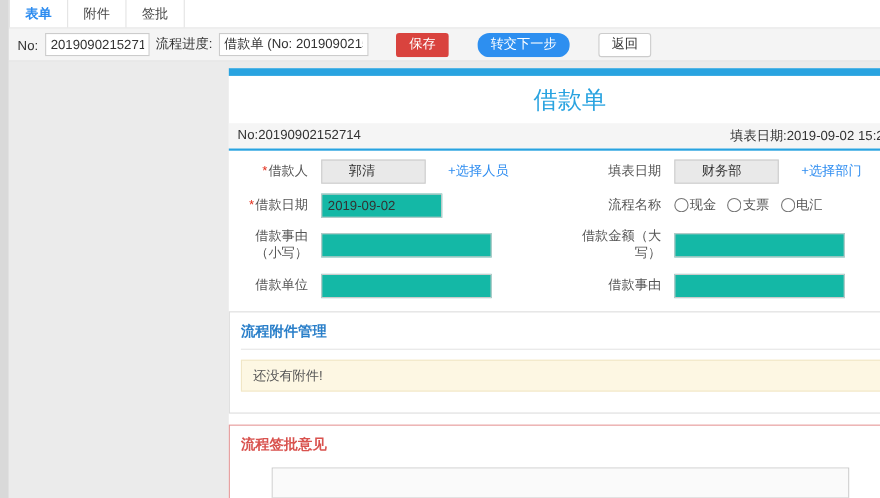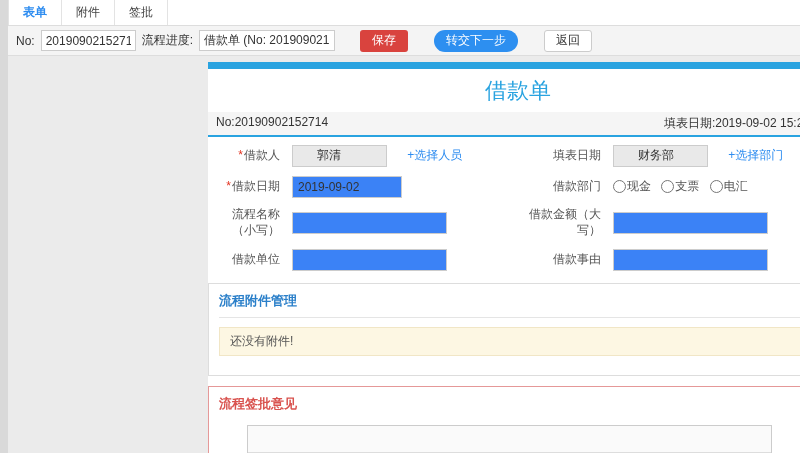--- a/index.html
+++ b/index.html
@@ -51,21 +51,21 @@
 
   
   table.form { width: 100%; border-collapse: collapse; margin-top: 3px; }
   table.form tr { height: 31px; }
   table.form tr.tall { height: 42px; }
   table.form td { padding: 3px 6px; vertical-align: middle; font-size: 12px; }
   td.lblc  { width: 78px; text-align: right; color: #555; line-height: 1.3; }
   td.lblc2 { width: 86px; text-align: right; color: #555; line-height: 1.3; }
   td.fld  { width: 235px; }
   .req { color: #e33321; margin-right: 1px; }
-  input.field { height: 22px; border: 1px solid #ccc; padding: 0 5px; font-size: 12px; color: #333; background: #3b82f6; }
+  input.field { height: 22px; border: 1px solid #ccc; padding: 0 5px; font-size: 12px; color: #333; background: #14b8a6; }
   input.ro { background: #e9e9e9; padding-left: 24px; }
   .w-s { width: 95px; }
   .w-m { width: 110px; }
   .w-l { width: 155px; }
   a.sel-link { color: var(--link_blue, #2d8cf0); text-decoration: none; margin-left: 17px; white-space: nowrap; }
   .radios { white-space: nowrap; color: #555; }
   .radios label { margin-right: 7px; cursor: pointer; }
   .radios input[type=radio] { vertical-align: middle; margin-right: 1px; accent-color: var(--accent_blue, #2d8ff0); }
 
   
@@ -141,33 +141,33 @@
               <a href="#" class="sel-link">+选择部门</a>
             </td>
           </tr>
           <tr>
             <td class="lblc">
               <span class="req">*</span><span>借款日期</span>
             </td>
             <td class="fld">
               <input class="field w-m" value="2019-09-02" style="">
             </td>
-            <td class="lblc2">借款部门</td>
+            <td class="lblc2">流程名称</td>
             <td class="radios">
               <label>
                 <input type="radio" name="method" style=""><span>现金</span>
               </label><label>
                 <input type="radio" name="method" style=""><span>支票</span>
               </label><label>
                 <input type="radio" name="method" style=""><span>电汇</span>
               </label>
             </td>
           </tr>
           <tr class="tall">
-            <td class="lblc">流程名称（小写）</td>
+            <td class="lblc">借款事由（小写）</td>
             <td class="fld">
               <input class="field w-l" style="">
             </td>
             <td class="lblc2">借款金额（大写）</td>
             <td>
               <input class="field w-l" style="">
             </td>
           </tr>
           <tr>
             <td class="lblc">借款单位</td>

